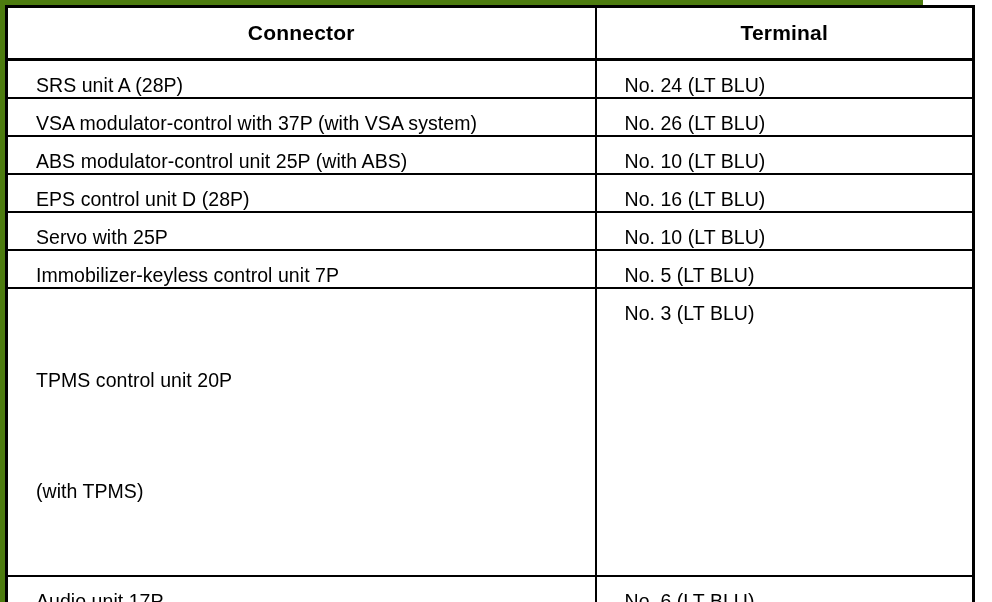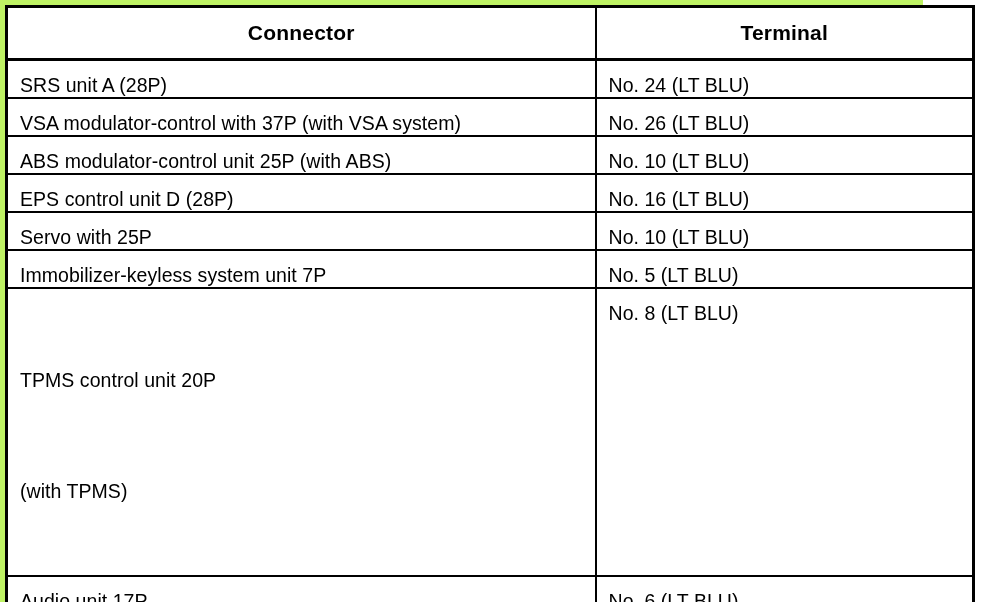--- a/index.html
+++ b/index.html
@@ -12,21 +12,21 @@
     height: 602px;
     font-family: "Liberation Sans", sans-serif;
     color: #000000;
     overflow: hidden;
   }
 
   .sheet {
     position: relative;
     width: 923px;
     height: 602px;
-    background: #bef264;
+    background: #4d7c0f;
   }
 
   
   .conn-table {
     position: absolute;
     left: 5px;
     top: 5px;
     width: 967px;           
     height: 590px;          
     box-sizing: border-box;
@@ -66,21 +66,21 @@
     font-weight: bold;
     letter-spacing: 0.2px;
     padding: 0 6px;
   }
 
   
   .conn-table tbody td {
     font-size: 19.5px;
     font-weight: normal;
     letter-spacing: 0.05px;
-    padding: 13px 12px 0 12px;
+    padding: 13px 12px 0 28px;
     line-height: 1.18;
     white-space: pre-line;
   }
 
   
   .conn-table tbody tr:last-child td {
     border-bottom: 0;
   }
 
   
@@ -133,30 +133,30 @@
         <td class="cell-connector">EPS control unit D (28P)</td>
         <td class="cell-terminal">No. 16 (LT BLU)</td>
       </tr>
 
       <tr>
         <td class="cell-connector">Servo with 25P</td>
         <td class="cell-terminal">No. 10 (LT BLU)</td>
       </tr>
 
       <tr>
-        <td class="cell-connector">Immobilizer-keyless system unit 7P</td>
+        <td class="cell-connector">Immobilizer-keyless control unit 7P</td>
         <td class="cell-terminal">No. 5 (LT BLU)</td>
       </tr>
 
       <tr>
         <td class="cell-connector multiline">
           <span class="ln1">TPMS control unit 20P</span>
           <span class="ln2">(with TPMS)</span>
         </td>
-        <td class="cell-terminal">No. 8 (LT BLU)</td>
+        <td class="cell-terminal">No. 3 (LT BLU)</td>
       </tr>
 
       <tr>
         <td class="cell-connector">Audio unit 17P</td>
         <td class="cell-terminal">No. 6 (LT BLU)</td>
       </tr>
 
     </tbody>
   </table>
 

